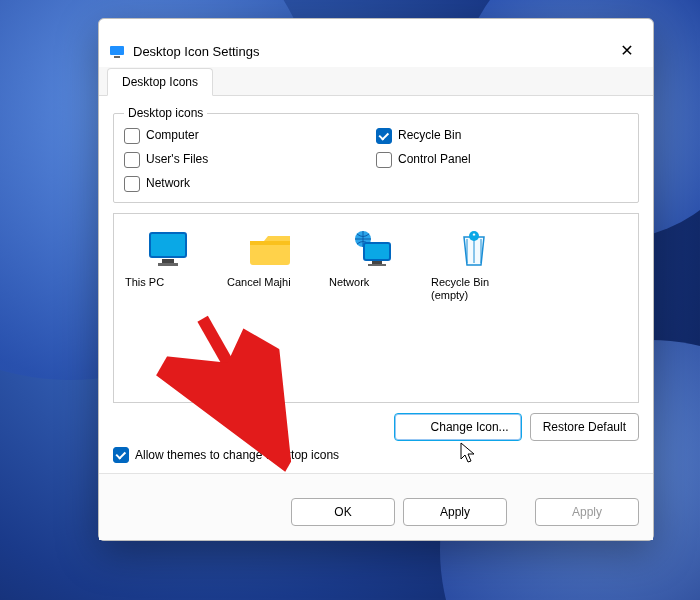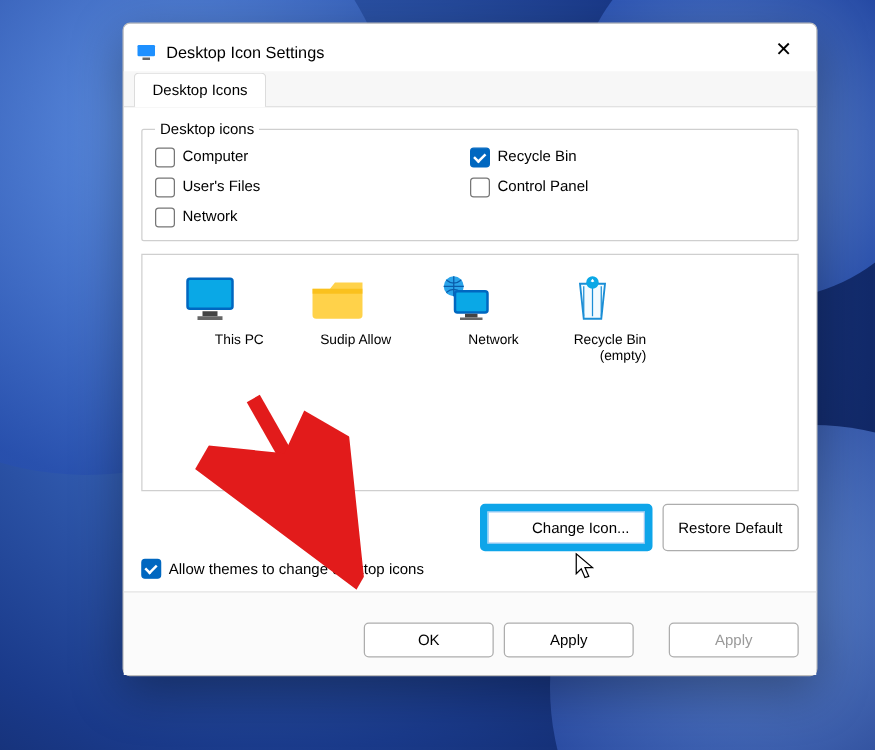--- a/index.html
+++ b/index.html
@@ -28,21 +28,21 @@
       left: 98px; top: 18px;
       width: 556px;
       background: #fff;
       border: 1px solid #bdbdbd;
       border-radius: 6px;
       box-shadow: 0 12px 40px rgba(0,0,0,.35);
       display: flex; flex-direction: column;
     }
     .titlebar {
       display: flex; align-items: center;
-      padding: 10px 10px 4px 10px;
+      padding: 20px 10px 4px 10px;
       gap: 8px;
     }
     .win-icon { width: 16px; height: 16px; flex-shrink: 0; }
     .title-text { font-size: 13px; color: #000; flex: 1; }
     .close-btn {
       width: 32px; height: 24px;
       display: flex; align-items: center; justify-content: center;
       border-radius: 4px; cursor: pointer;
     }
     .close-x { font-size: 16px; line-height: 1; }
@@ -110,21 +110,21 @@
     .icon-area {
       border: 1px solid #cfcfcf;
       height: 190px;
       padding: 10px 6px;
       display: flex;
       gap: 6px;
       align-items: flex-start;
     }
     .icon-item {
       width: 96px;
-      text-align: right;
+      text-align: left;
       font-size: 11px;
       color: #000;
       cursor: pointer;
       padding: 2px 2px 4px 2px;
       border: 1px dashed transparent;
     }
     .icon-item.selected {
       background: #cfe4ff;
       border: 1px dotted #1a6fd1;
     }
@@ -144,21 +144,21 @@
     .btn {
       min-width: 104px;
       padding: 6px 12px;
       font-size: 12px;
       background: #fff;
       border: 1px solid #adadad;
       border-radius: 4px;
       cursor: pointer;
     }
     .btn.highlight {
-      border: 6px solid #0ea5e9;
+      border: 1px solid #0ea5e9;
       box-shadow: 0 0 0 1px #98c7f3 inset;
       padding-left: 36px;
     }
     .btn.disabled { color:#9a9a9a;margin-left:20px; }
 
     .allow-row {
       display: flex; align-items: center; gap: 6px;
       font-size: 12px; color: #000;
       margin: 6px 0 2px 0;
     }
@@ -250,21 +250,21 @@
         <span class="lbl">This PC</span>
       </div>
 
       <div class="icon-item">
         <div class="icon-pic">
           <svg viewBox="0 0 48 40" width="48" height="40">
             <path d="M4 12 h14 l4 -5 h22 v26 a3 3 0 0 1 -3 3 H7 a3 3 0 0 1 -3 -3 Z" fill="#ffd24a"></path>
             <path d="M4 12 h40 v4 H4 Z" fill="#f7b500" opacity=".6"></path>
           </svg>
         </div>
-        <span class="lbl">Sudip Allow</span>
+        <span class="lbl">Cancel Majhi</span>
       </div>
 
       <div class="icon-item">
         <div class="icon-pic">
           <svg viewBox="0 0 48 40" width="48" height="40">
             <circle cx="15" cy="10" r="8" fill="#2aa4ea"></circle>
             <path d="M7 10 h16 M15 2 v16 M9 5 q6 5 12 0 M9 15 q6 -5 12 0" stroke="#0a5caa" stroke-width="1" fill="none"></path>
             <rect x="16" y="14" width="26" height="17" rx="2" fill="#0aa8e6" stroke="#0067c0" stroke-width="2"></rect>
             <rect x="24" y="32" width="10" height="3" fill="#444"></rect>
             <rect x="20" y="35" width="18" height="2" fill="#666"></rect>

